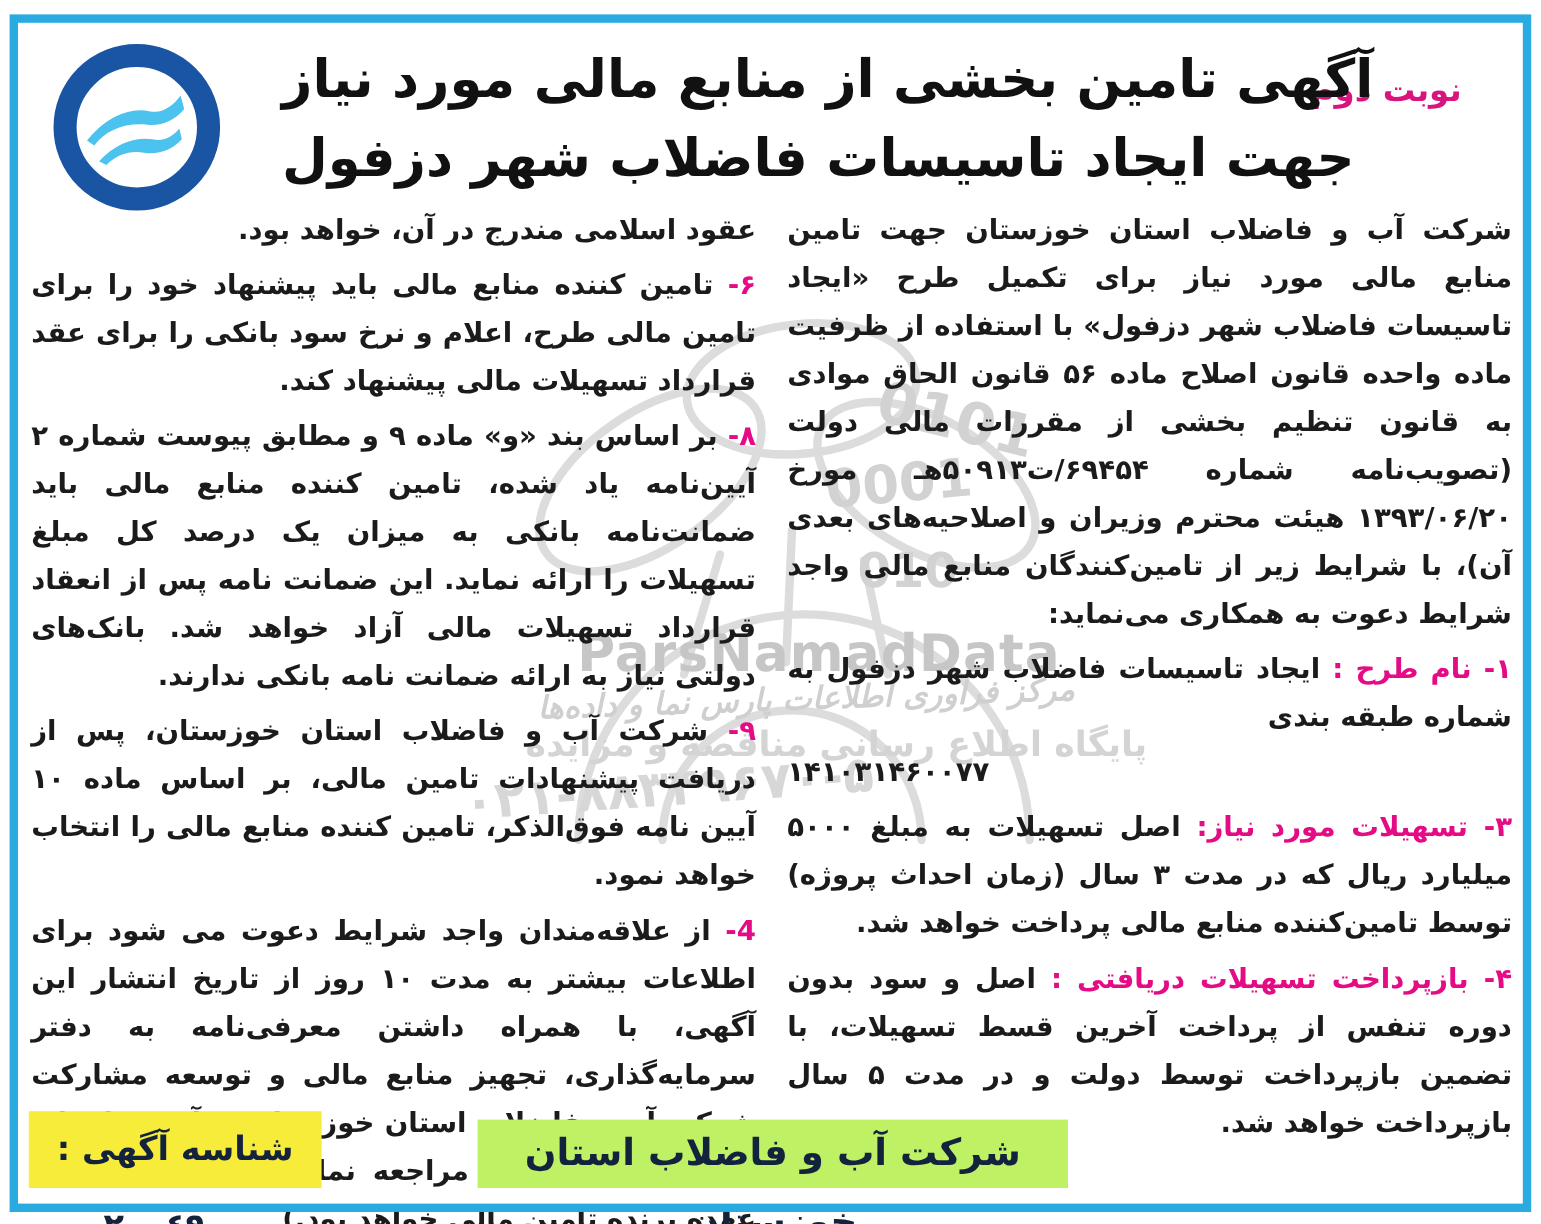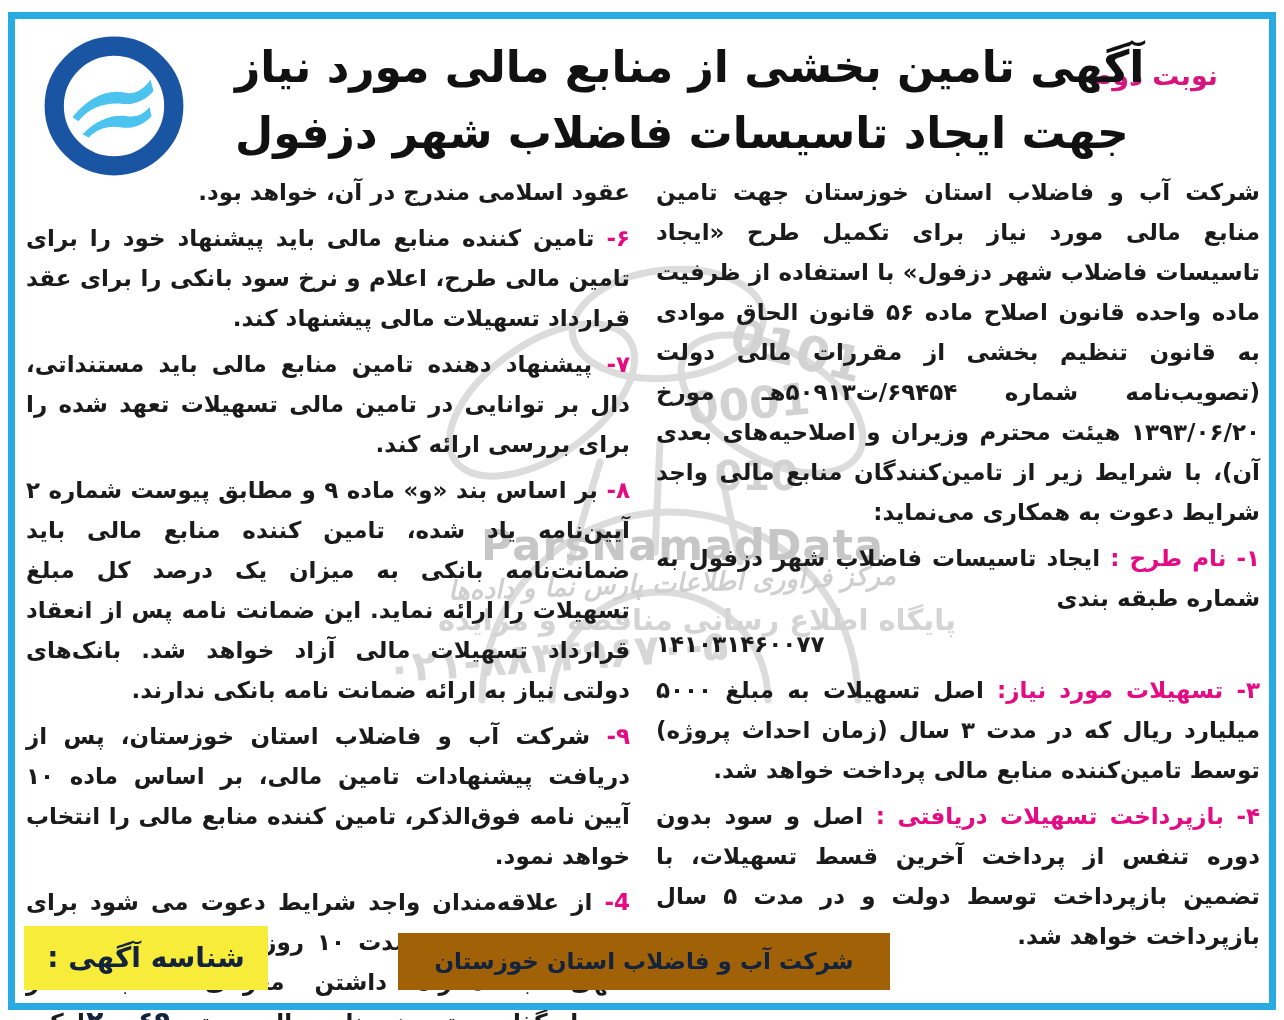--- a/index.html
+++ b/index.html
@@ -27,21 +27,21 @@
     display:flex;gap:26px;direction:rtl;
     font-size:23px;font-weight:bold;line-height:40px;text-align:justify;
   }
   .col{flex:1 1 0;min-width:0;}
   .para{margin:0 0 6px 0;}
   .accent{color:#e40b85;}
   .code-line{direction:rtl;text-align:left;padding-left:0;padding-right:0;margin:0 210px 6px 0;}
   
   .company-box{
     position:absolute;left:398px;top:933px;width:492px;height:57px;z-index:2;
-    background:#a16207;color:#13233d;font-size:23px;font-weight:bold;
+    background:#bef264;color:#13233d;font-size:31px;font-weight:bold;
     text-align:center;line-height:57px;
   }
   .adid-box{
     position:absolute;left:24px;top:926px;width:244px;height:64px;z-index:2;
     background:#f8ec3a;color:#13233d;font-size:28px;font-weight:bold;
     text-align:center;line-height:64px;
   }
   
   .wm{position:absolute;inset:0;z-index:1;pointer-events:none;}
   .wm *{pointer-events:none;}
@@ -137,24 +137,20 @@
     </div>
 
     <div class="col">
       <p class="para">عقود اسلامی مندرج در آن، خواهد بود.</p>
 
       <p class="para">
         <span class="accent">۶-</span>
         <span>تامین کننده منابع مالی باید پیشنهاد خود را برای تامین مالی طرح، اعلام و نرخ سود بانکی را برای عقد قرارداد تسهیلات مالی پیشنهاد کند.</span>
       </p>
 
-      <p class="para">
-        <span class="accent">۷-</span>
-        <span>پیشنهاد دهنده تامین منابع مالی باید مستنداتی، دال بر توانایی در تامین مالی تسهیلات تعهد شده را برای بررسی ارائه کند.</span>
-      </p>
 
       <p class="para">
         <span class="accent">۸-</span>
         <span>بر اساس بند «و» ماده ۹ و مطابق پیوست شماره ۲ آیین‌نامه یاد شده، تامین کننده منابع مالی باید ضمانت‌نامه بانکی به میزان یک درصد کل مبلغ تسهیلات را ارائه نماید. این ضمانت نامه پس از انعقاد قرارداد تسهیلات مالی آزاد خواهد شد. بانک‌های دولتی نیاز به ارائه ضمانت نامه بانکی ندارند.</span>
       </p>
 
       <p class="para">
         <span class="accent">۹-</span>
         <span>شرکت آب و فاضلاب استان خوزستان، پس از دریافت پیشنهادات تامین مالی، بر اساس ماده ۱۰ آیین نامه فوق‌الذکر، تامین کننده منابع مالی را انتخاب خواهد نمود.</span>
       </p>

